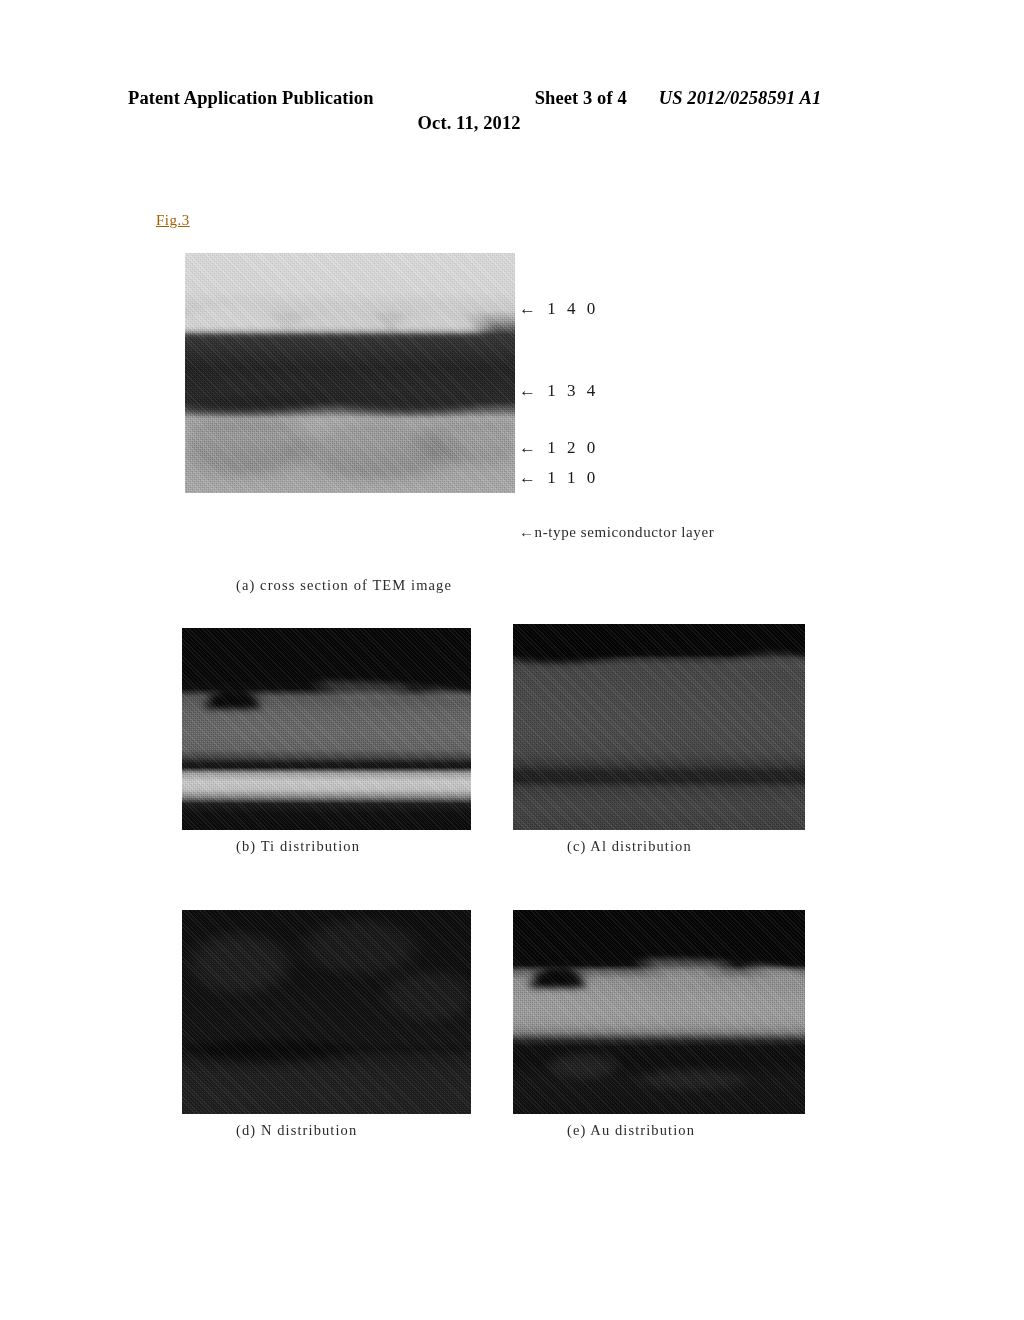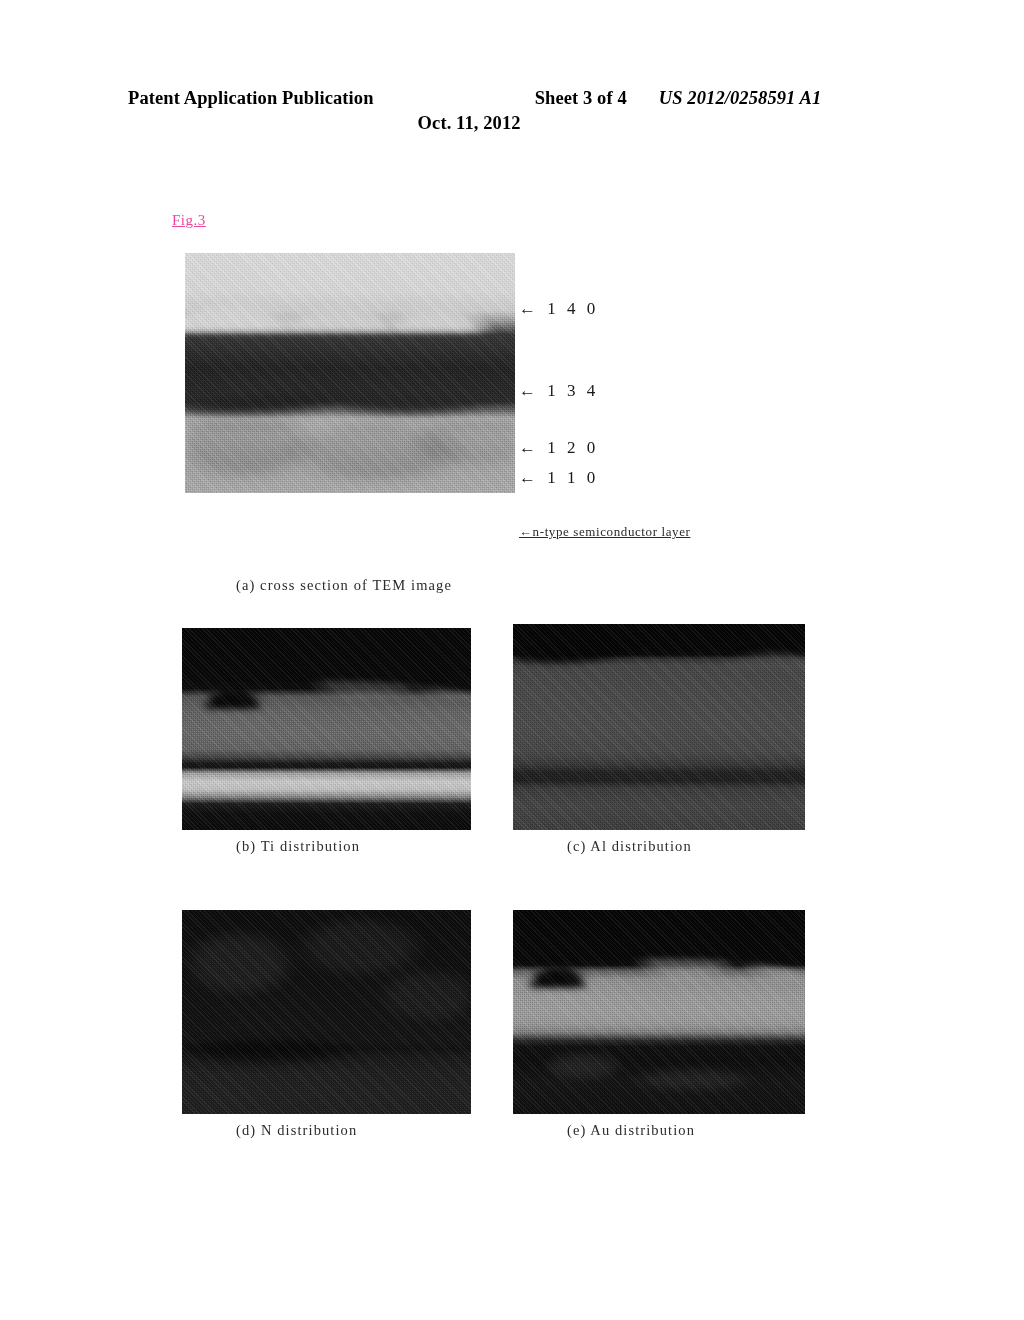--- a/index.html
+++ b/index.html
@@ -32,27 +32,27 @@
     white-space: nowrap;
   }
   .hdr-pub   { flex: 0 0 auto; }
   .hdr-date  { flex: 0 0 auto; margin-left: 44px; margin-top: 25px; }
   .hdr-sheet { flex: 0 0 auto; margin-left: 14px; }
   .hdr-num   { flex: 0 0 auto; margin-left: 32px; font-style: italic; }
 
   
   .fig-label {
     position: absolute;
-    left: 172px;
+    left: 156px;
     top: 212px;
     font-family: "Liberation Serif", "DejaVu Serif", serif;
     font-size: 15px;
     letter-spacing: 0.5px;
     text-decoration: underline;
-    color: #ec4899;
+    color: #a16207;
   }
 
   
   .panel {
     position: absolute;
     overflow: hidden;
     background: #000;
   }
   .panel .grad {
     position: absolute;
@@ -98,25 +98,24 @@
     font-family: Liberation Serif, serif;
     font-size: 17px;
     letter-spacing: 3.5px;
     color: #1a1a1a;
     white-space: nowrap;
     text-align: center;
   }
   .ref-note {
     position: absolute;
     font-family: "Liberation Serif", "DejaVu Serif", serif;
-    font-size: 13px;
+    font-size: 15px;
     letter-spacing: 0.6px;
     color: #2b2b2b;
     white-space: nowrap;
-    text-decoration: underline;
   }
 
   
   .caption {
     position: absolute;
     font-family: "Liberation Serif", "DejaVu Serif", serif;
     font-size: 14.5px;
     letter-spacing: 1.1px;
     color: #2b2b2b;
     white-space: nowrap;

